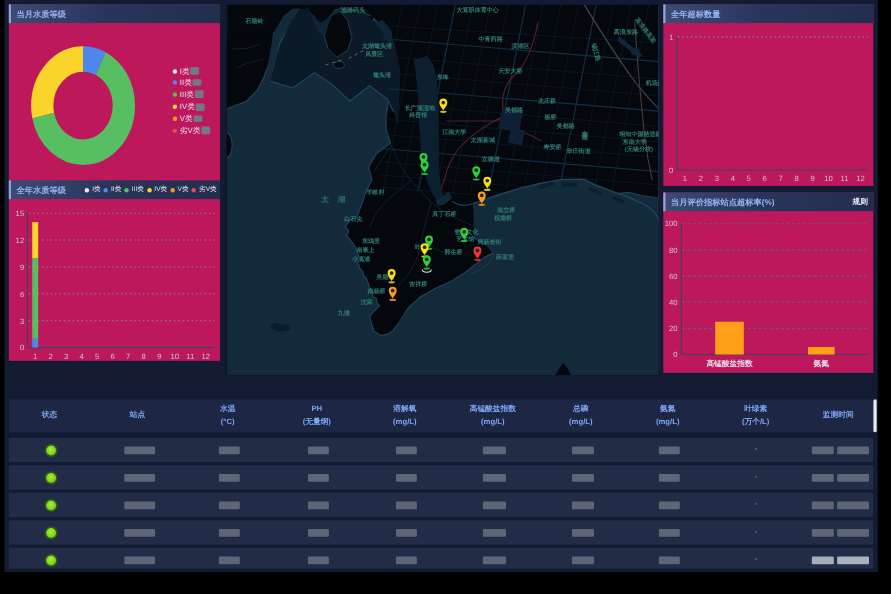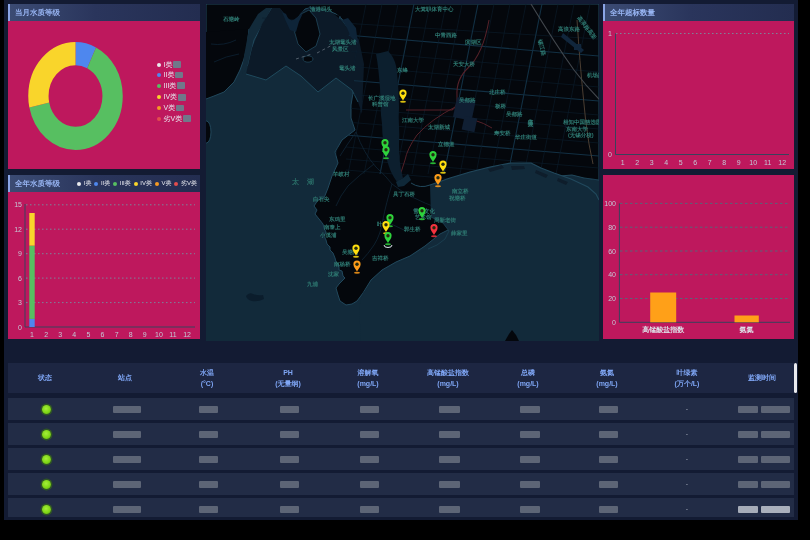--- a/index.html
+++ b/index.html
@@ -34,21 +34,21 @@
     </g>
   </svg>
   <div class="lgd" style="left:149px;top:55.5px"><span class="dot" style="background:#e9ebee"></span>I类<span style="display:inline-block;width:8px;height:6.5px;margin-left:1px;background:#71788a;border-radius:1px;filter:blur(0.5px)"></span></div>
   <div class="lgd" style="left:149px;top:66px"><span class="dot" style="background:#4e87ee"></span>II类<span style="display:inline-block;width:8px;height:6.5px;margin-left:1px;background:#71788a;border-radius:1px;filter:blur(0.5px)"></span></div>
   <div class="lgd" style="left:149px;top:76.6px"><span class="dot" style="background:#57bf61"></span>III类<span style="display:inline-block;width:8px;height:6.5px;margin-left:1px;background:#71788a;border-radius:1px;filter:blur(0.5px)"></span></div>
   <div class="lgd" style="left:149px;top:88.3px"><span class="dot" style="background:#f9d52b"></span>IV类<span style="display:inline-block;width:8px;height:6.5px;margin-left:1px;background:#71788a;border-radius:1px;filter:blur(0.5px)"></span></div>
   <div class="lgd" style="left:149px;top:99px"><span class="dot" style="background:#f59a23"></span>V类<span style="display:inline-block;width:8px;height:6.5px;margin-left:1px;background:#71788a;border-radius:1px;filter:blur(0.5px)"></span></div>
   <div class="lgd" style="left:149px;top:109.7px"><span class="dot" style="background:#e34d4d"></span>劣V类<span style="display:inline-block;width:8px;height:6.5px;margin-left:1px;background:#71788a;border-radius:1px;filter:blur(0.5px)"></span></div>
 </div>
 
-<div class="panel" style="left:8px;top:175px;width:192px;height:164px">
+<div class="panel" style="left:8px;top:164px;width:192px;height:164px">
   <div class="tbar">全年水质等级</div>
   <div style="position:absolute;right:3px;top:0;height:17px;display:flex;align-items:center;font-size:6px;color:#e8eaf0;white-space:nowrap;z-index:2"><span class="dot" style="width:4px;height:4px;background:#e9ebee"></span>I类<span class="dot" style="width:4px;height:4px;background:#4e87ee;margin-left:3px"></span>II类<span class="dot" style="width:4px;height:4px;background:#57bf61;margin-left:3px"></span>III类<span class="dot" style="width:4px;height:4px;background:#f9d52b;margin-left:3px"></span>IV类<span class="dot" style="width:4px;height:4px;background:#f59a23;margin-left:3px"></span>V类<span class="dot" style="width:4px;height:4px;background:#e34d4d;margin-left:3px"></span>劣V类</div>
   <svg width="192" height="147" style="position:absolute;top:17px;left:0">
     <g transform="translate(0,-192)">
       <line x1="17" y1="204" x2="17" y2="327" stroke="#39425c" stroke-width="1"></line>
       <line x1="17" y1="327" x2="187" y2="327" stroke="#39425c" stroke-width="1"></line>
       <g stroke="#7d8499" stroke-width="1" stroke-dasharray="1.5 2.5">
         <line x1="18" y1="302.6" x2="187" y2="302.6"></line>
         <line x1="18" y1="278.1" x2="187" y2="278.1"></line>
         <line x1="18" y1="253.7" x2="187" y2="253.7"></line>
@@ -107,20 +107,21 @@
             <text font-weight="bold" x="738.7" y="164.5">9</text>
             <text font-weight="bold" x="753.2" y="164.5">10</text>
             <text font-weight="bold" x="767.7" y="164.5">11</text>
             <text font-weight="bold" x="782.2" y="164.5">12</text>
       </g>
     </g>
   </svg>
 </div>
 
 <div class="panel" style="left:603px;top:175px;width:191px;height:164px">
+  <div class="tbar">当月评价指标站点超标率(%)<span style="position:absolute;right:5px;color:#e8eaf0;font-size:7px">规则</span></div>
   <svg width="191" height="147" style="position:absolute;top:17px;left:0">
     <g transform="translate(-603,-192)">
       <line x1="619.4" y1="203.4" x2="619.4" y2="322.3" stroke="#39425c"></line>
       <line x1="619.4" y1="322.3" x2="790" y2="322.3" stroke="#39425c"></line>
       <g stroke="#5a6378" stroke-width="1" stroke-dasharray="2.5 2.5">
         <line x1="620" y1="298.5" x2="790" y2="298.5"></line>
         <line x1="620" y1="274.7" x2="790" y2="274.7"></line>
         <line x1="620" y1="251" x2="790" y2="251"></line>
         <line x1="620" y1="227.2" x2="790" y2="227.2"></line>
         <line x1="620" y1="203.4" x2="790" y2="203.4"></line>

